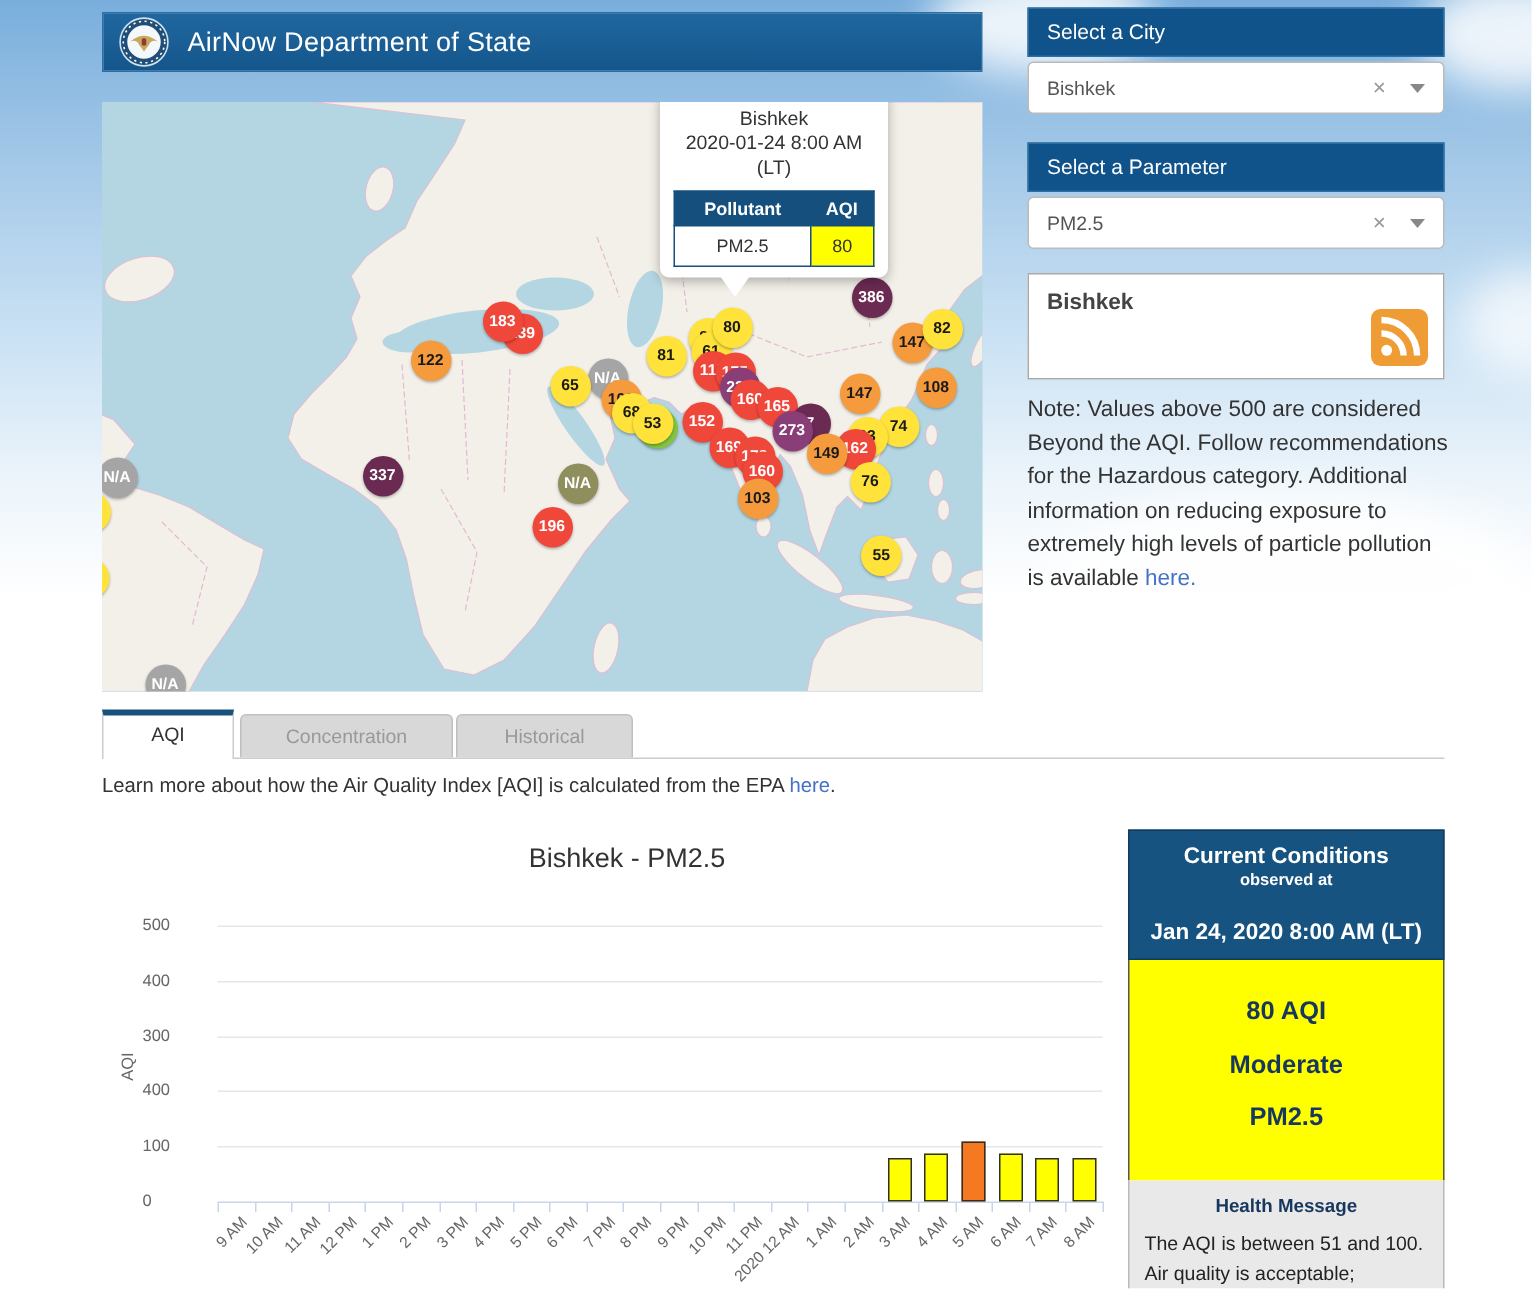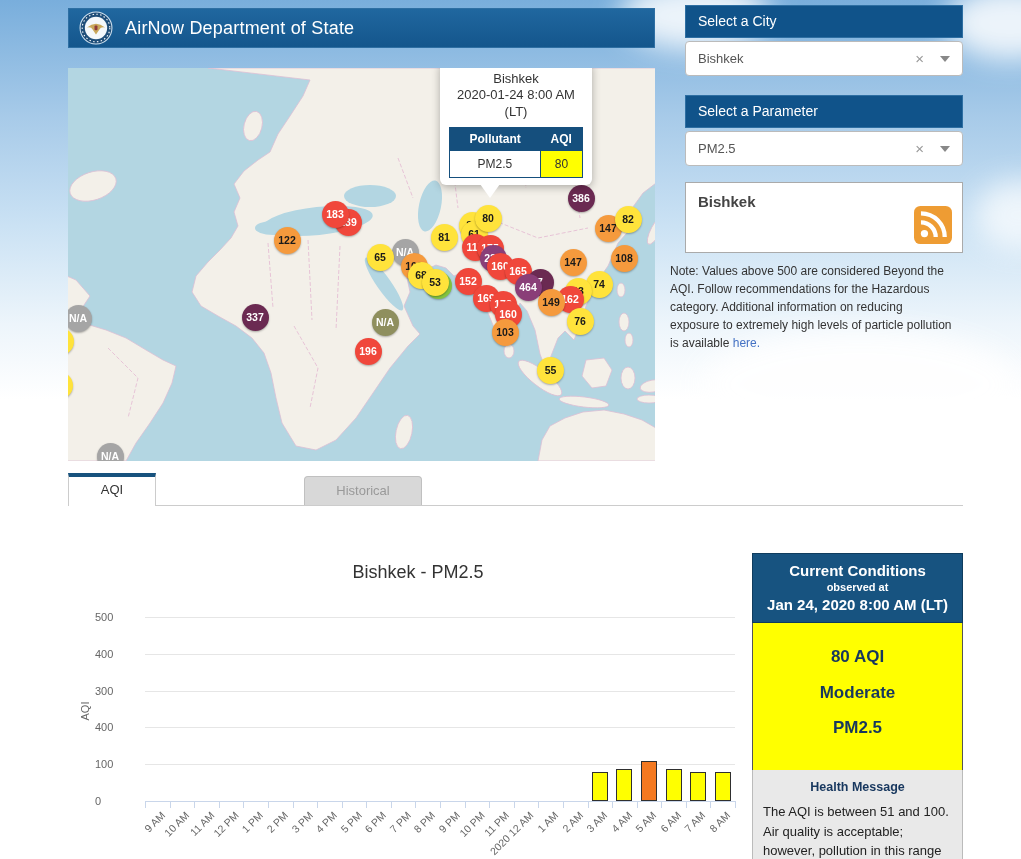--- a/index.html
+++ b/index.html
@@ -42,21 +42,21 @@
   .dd{position:absolute;left:685px;width:278px;height:35px;background:#fff;border:1px solid #bbb;
       border-radius:4px;box-sizing:border-box;display:flex;align-items:center;}
   .dd .val{font-size:13px;color:#555;margin-left:12px;flex:1;}
   .dd .clear{color:#999;font-size:15px;margin-right:16px;cursor:pointer;}
   .dd .caret{width:0;height:0;border-left:5px solid transparent;border-right:5px solid transparent;
       border-top:6px solid #888;margin-right:12px;}
   #rss-box{position:absolute;left:685px;top:182px;width:278px;height:71px;background:#fff;
       border:1px solid #aaa;box-sizing:border-box;}
   #rss-box .rss-title{font-size:15px;font-weight:bold;color:#444;margin:10px 0 0 12px;}
   #rss-icon{position:absolute;right:10px;bottom:8px;}
-  #note{position:absolute;left:670px;top:262px;width:282px;font-size:12px;color:#333;line-height:1.5;}
+  #note{position:absolute;left:685px;top:262px;width:282px;font-size:15px;color:#333;line-height:1.5;}
   .link{color:#4472C4;cursor:pointer;}
 
   
   .tab{position:absolute;height:29px;top:476px;box-sizing:border-box;text-align:center;
       font-size:13px;line-height:27px;}
   #tab-aqi{left:68px;width:88px;top:473px;height:33px;background:#fff;border:1px solid #ccc;border-bottom:none;
       border-top:4px solid #17527E;color:#333;line-height:26px;z-index:5;}
   .tab-inactive{background:#D8D8D8;border:1px solid #c0c0c0;border-bottom:none;color:#999;
       border-radius:4px 4px 0 0;}
   #tab-underline{position:absolute;left:68px;top:505px;width:895px;height:1px;background:#ccc;}
@@ -74,21 +74,21 @@
   .xlab{position:absolute;top:262px;width:0;height:0;}
   .xlab span{position:absolute;right:0;top:2px;white-space:nowrap;font-size:10.5px;color:#666;
       transform:rotate(-45deg);transform-origin:top right;}
   .bar{position:absolute;box-sizing:border-box;border:1px solid #2F2F2F;}
 
   
   #cc{position:absolute;left:752px;top:553px;width:211px;}
   #cc-header{background:#175380;color:#fff;text-align:center;padding:8px 4px 9px;border:1px solid #0f3c5e;}
   #cc-header .cc-title{font-size:15px;font-weight:bold;}
   #cc-header .cc-sub{font-size:11px;font-weight:bold;margin-top:2px;}
-  #cc-header .cc-date{font-size:15px;font-weight:bold;margin-top:3px;text-align:center;}
+  #cc-header .cc-date{font-size:15px;font-weight:bold;margin-top:20px;text-align:center;}
   #cc-aqi{background:#FFFF00;border-left:1px solid #555;border-right:1px solid #555;
       text-align:center;padding:16px 4px 24px;color:#17375E;font-weight:bold;font-size:17px;line-height:2.1;}
   #cc-health{background:#E9E9E9;border:1px solid #bbb;border-top:none;padding:10px 10px 20px;height:120px;}
   #cc-health .h-title{font-size:12.5px;font-weight:bold;color:#17375E;text-align:center;margin-bottom:8px;}
   #cc-health .h-text{font-size:13px;color:#222;line-height:1.5;}
 </style>
 </head>
 <body>
 
 <div id="page">
@@ -194,35 +194,35 @@
         <div class="marker" style="left: 362.5px; top: 155.5px; background: rgb(255, 227, 59); color: rgb(26, 26, 26);">81</div>
         <div class="marker" style="left: 390.5px; top: 143.5px; background: rgb(255, 227, 59); color: rgb(26, 26, 26);">84</div>
         <div class="marker" style="left: 392.5px; top: 152.5px; background: rgb(255, 227, 59); color: rgb(26, 26, 26);">61</div>
         <div class="marker" style="left: 393.5px; top: 165.5px; background: rgb(240, 71, 59); color: rgb(255, 255, 255);">117</div>
         <div class="marker" style="left: 408.5px; top: 166.5px; background: rgb(240, 71, 59); color: rgb(255, 255, 255);">175</div>
         <div class="marker" style="left: 411.5px; top: 176.5px; background: rgb(138, 62, 120); color: rgb(255, 255, 255);">228</div>
         <div class="marker" style="left: 418.5px; top: 184.5px; background: rgb(240, 71, 59); color: rgb(255, 255, 255);">160</div>
         <div class="marker" style="left: 436.5px; top: 189.5px; background: rgb(240, 71, 59); color: rgb(255, 255, 255);">165</div>
         <div class="marker" style="left: 386.5px; top: 199.5px; background: rgb(240, 71, 59); color: rgb(255, 255, 255);">152</div>
         <div class="marker" style="left: 458.5px; top: 200.5px; background: rgb(107, 42, 82); color: rgb(255, 255, 255);">7</div>
-        <div class="marker" style="left: 446.5px; top: 205.5px; background: rgb(138, 62, 120); color: rgb(255, 255, 255);">464</div>
+        <div class="marker" style="left: 446.5px; top: 205.5px; background: rgb(138, 62, 120); color: rgb(255, 255, 255);">273</div>
         <div class="marker" style="left: 404.5px; top: 216.5px; background: rgb(240, 71, 59); color: rgb(255, 255, 255);">169</div>
         <div class="marker" style="left: 421.5px; top: 222.5px; background: rgb(240, 71, 59); color: rgb(255, 255, 255);">173</div>
         <div class="marker" style="left: 426.5px; top: 232.5px; background: rgb(240, 71, 59); color: rgb(255, 255, 255);">160</div>
         <div class="marker" style="left: 423.5px; top: 250.5px; background: rgb(245, 154, 61); color: rgb(26, 26, 26); text-align: right;">103</div>
         <div class="marker" style="left: 491.5px; top: 180.5px; background: rgb(245, 154, 61); color: rgb(26, 26, 26);">147</div>
         <div class="marker" style="left: 526.5px; top: 146.5px; background: rgb(245, 154, 61); color: rgb(26, 26, 26);">147</div>
         <div class="marker" style="left: 546.5px; top: 137.5px; background: rgb(255, 227, 59); color: rgb(26, 26, 26);">82</div>
         <div class="marker" style="left: 542.5px; top: 176.5px; background: rgb(245, 154, 61); color: rgb(26, 26, 26);">108</div>
         <div class="marker" style="left: 517.5px; top: 202.5px; background: rgb(255, 227, 59); color: rgb(26, 26, 26);">74</div>
         <div class="marker" style="left: 496.5px; top: 209.5px; background: rgb(255, 227, 59); color: rgb(26, 26, 26);">93</div>
         <div class="marker" style="left: 488.5px; top: 217.5px; background: rgb(240, 71, 59); color: rgb(255, 255, 255);">162</div>
         <div class="marker" style="left: 469.5px; top: 220.5px; background: rgb(245, 154, 61); color: rgb(26, 26, 26);">149</div>
         <div class="marker" style="left: 498.5px; top: 239.5px; background: rgb(255, 227, 59); color: rgb(26, 26, 26);">76</div>
-        <div class="marker" style="left: 469px; top: 288.5px; background: rgb(255, 227, 59); color: rgb(26, 26, 26);">55</div>
+        <div class="marker" style="left: 506px; top: 288.5px; background: rgb(255, 227, 59); color: rgb(26, 26, 26);">55</div>
         <div class="marker" style="left: 406.5px; top: 136.5px; background: rgb(255, 227, 59); color: rgb(26, 26, 26);">80</div>
       </div>
 
     <div id="map-tooltip">
       <div class="tt-text">Bishkek</div>
       <div class="tt-text">2020-01-24 8:00 AM (LT)</div>
       <table class="tt-table">
         <tbody>
             <tr>
           <th>Pollutant</th>
@@ -260,23 +260,28 @@
       <path d="M4.4,4.6 a15,15 0 0 1 15,15" stroke="#fff" stroke-width="2.7" fill="none"></path>
     </svg>
   </div>
 
   <div id="note">
     <span>Note: Values above 500 are considered Beyond the AQI. Follow recommendations for the Hazardous category. Additional information on reducing exposure to extremely high levels of particle pollution is available</span>
     <span class="link">here.</span>
   </div>
 
   <div id="tab-aqi" class="tab">AQI</div>
+  <div class="tab tab-inactive" style="left:160px;width:142px;">Concentration</div>
   <div class="tab tab-inactive" style="left:304px;width:118px;">Historical</div>
   <div id="tab-underline"></div>
 
+  <div id="learn-more">
+    <span>Learn more about how the Air Quality Index [AQI] is calculated from the EPA</span>
+    <span class="link">here</span><span>.</span>
+  </div>
 
   <div id="chart">
     <div id="chart-title">Bishkek - PM2.5</div>
     <div id="y-axis-title">AQI</div>
     <div id="plot"></div>
     <div id="x-axis-line"></div>
   <div class="ylab" style="top: 250px;">0</div>
       <div class="gridline" style="top: 219.2px;"></div>
       <div class="ylab" style="top: 213.2px;">100</div>
       <div class="gridline" style="top: 182.4px;"></div>

